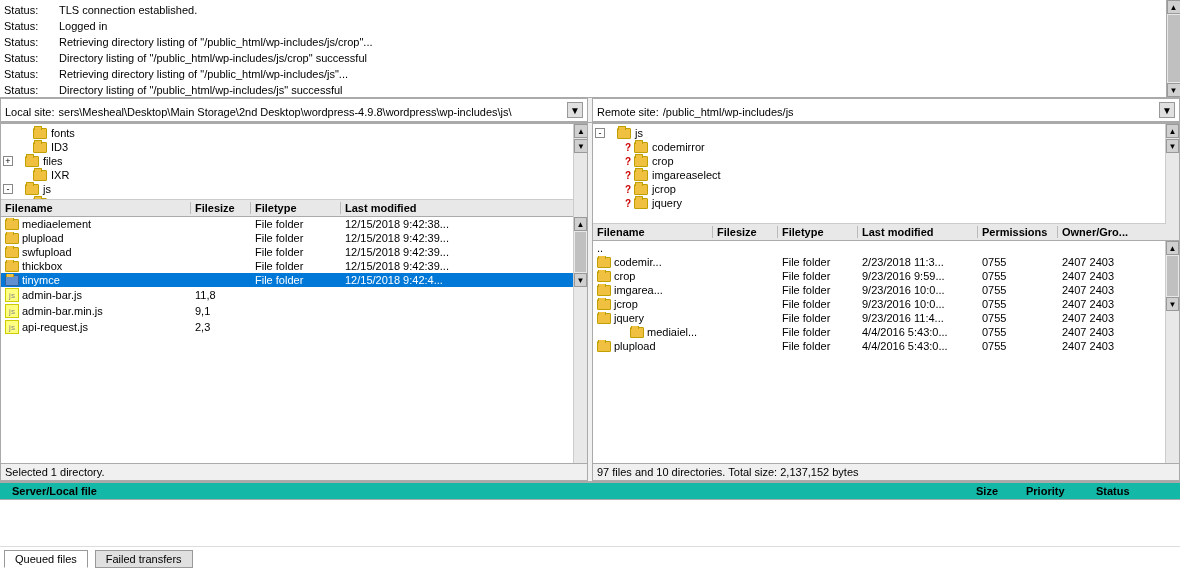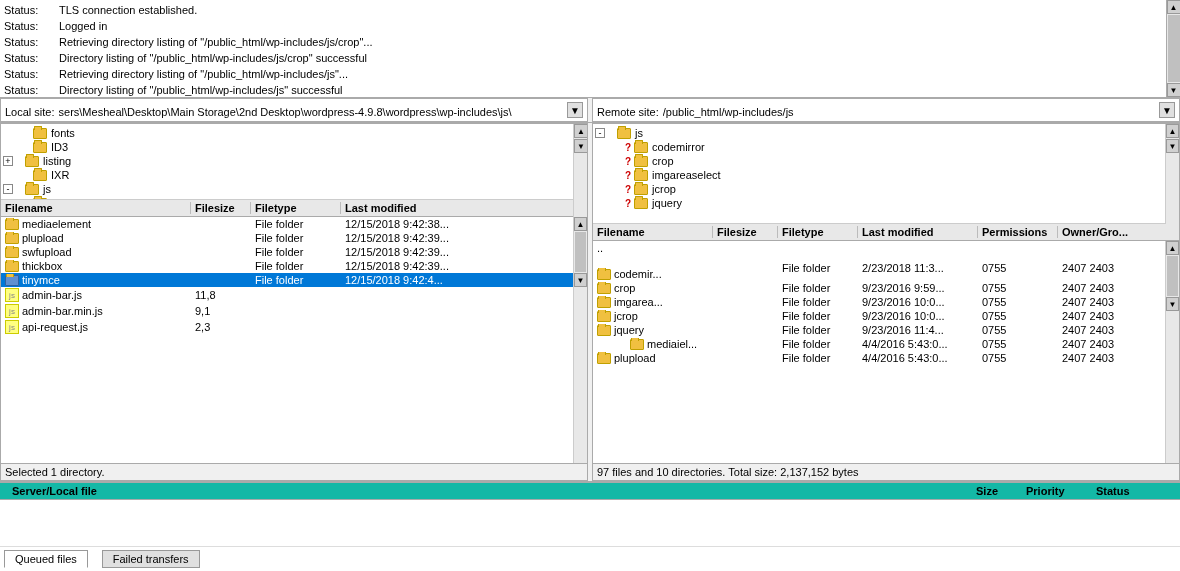--- a/index.html
+++ b/index.html
@@ -46,21 +46,21 @@
     .file-row.selected { background: #0078d7; color: white; }
     .file-row.selected .folder-icon { border-color: #0050aa; }
     .file-cell { padding: 0 4px; white-space: nowrap; overflow: hidden; }
 
     .status-bar { background: #f0f0f0; border-top: 1px solid #aaa; padding: 2px 4px; font-size: 11px; }
 
     
     .transfer-area { height: 90px; border-top: 2px solid #aaa; background: white; display: flex; flex-direction: column; }
     .transfer-header { display: flex; align-items: center; background: #14b8a6; border-bottom: 1px solid #aaa; padding: 2px 8px; }
     .transfer-col-header { font-size: 11px; font-weight: bold; padding: 0 4px; }
-    .transfer-tab { padding: 2px 10px; font-size: 11px; border: 1px solid #999; background: #e0e0e0; cursor: pointer; margin-right: 14px; }
+    .transfer-tab { padding: 2px 10px; font-size: 11px; border: 1px solid #999; background: #e0e0e0; cursor: pointer; margin-right: 7px; }
     .transfer-tab.active { background: white; border-bottom: 1px solid white; }
 
     
     .panel-scroll { position: absolute; right: 0; top: 0; bottom: 0; width: 14px; background: #e8e8e8; border-left: 1px solid #ccc; }
 
     
     .js-icon { width: 14px; height: 14px; background: #ffff80; border: 1px solid #cccc00; font-size: 8px; display: inline-flex; align-items: center; justify-content: center; color: #888; }
 
     .remote-panel { flex: 1; }
   </style>
@@ -111,21 +111,21 @@
         </div>
         <div class="tree-item">
           <span style="display:inline-block; width:30px;"></span>
           <span class="folder-icon"></span>
           <span style="margin-left:4px; font-size:11px;">ID3</span>
         </div>
         <div class="tree-item">
           <span class="expand-btn">+</span>
           <span style="display:inline-block; width:10px;"></span>
           <span class="folder-icon"></span>
-          <span style="margin-left:4px; font-size:11px;">listing</span>
+          <span style="margin-left:4px; font-size:11px;">files</span>
         </div>
         <div class="tree-item">
           <span style="display:inline-block; width:30px;"></span>
           <span class="folder-icon"></span>
           <span style="margin-left:4px; font-size:11px;">IXR</span>
         </div>
         <div class="tree-item">
           <span class="expand-btn">-</span>
           <span style="display:inline-block; width:10px;"></span>
           <span class="folder-icon" style="background:#f0c040;"></span>
@@ -310,21 +310,21 @@
           <div class="file-row">
             <div class="file-cell" style="width:120px;">..</div>
             <div class="file-cell" style="width:65px;"></div>
             <div class="file-cell" style="width:80px;"></div>
             <div class="file-cell" style="width:120px;"></div>
             <div class="file-cell" style="width:80px;"></div>
             <div class="file-cell" style="flex:1;"></div>
           </div>
 
           <div class="file-row">
-            <div class="file-cell" style="width:120px; display:flex; align-items:center; gap:3px;margin-top:12px;">
+            <div class="file-cell" style="width:120px; display:flex; align-items:center; gap:3px;">
                 <span class="folder-icon"></span>
                 <span>codemir...</span>
               </div>
             <div class="file-cell" style="width:65px;"></div>
             <div class="file-cell" style="width:80px;">File folder</div>
             <div class="file-cell" style="width:120px;">2/23/2018 11:3...</div>
             <div class="file-cell" style="width:80px;">0755</div>
             <div class="file-cell" style="flex:1;">2407 2403</div>
           </div>
 

